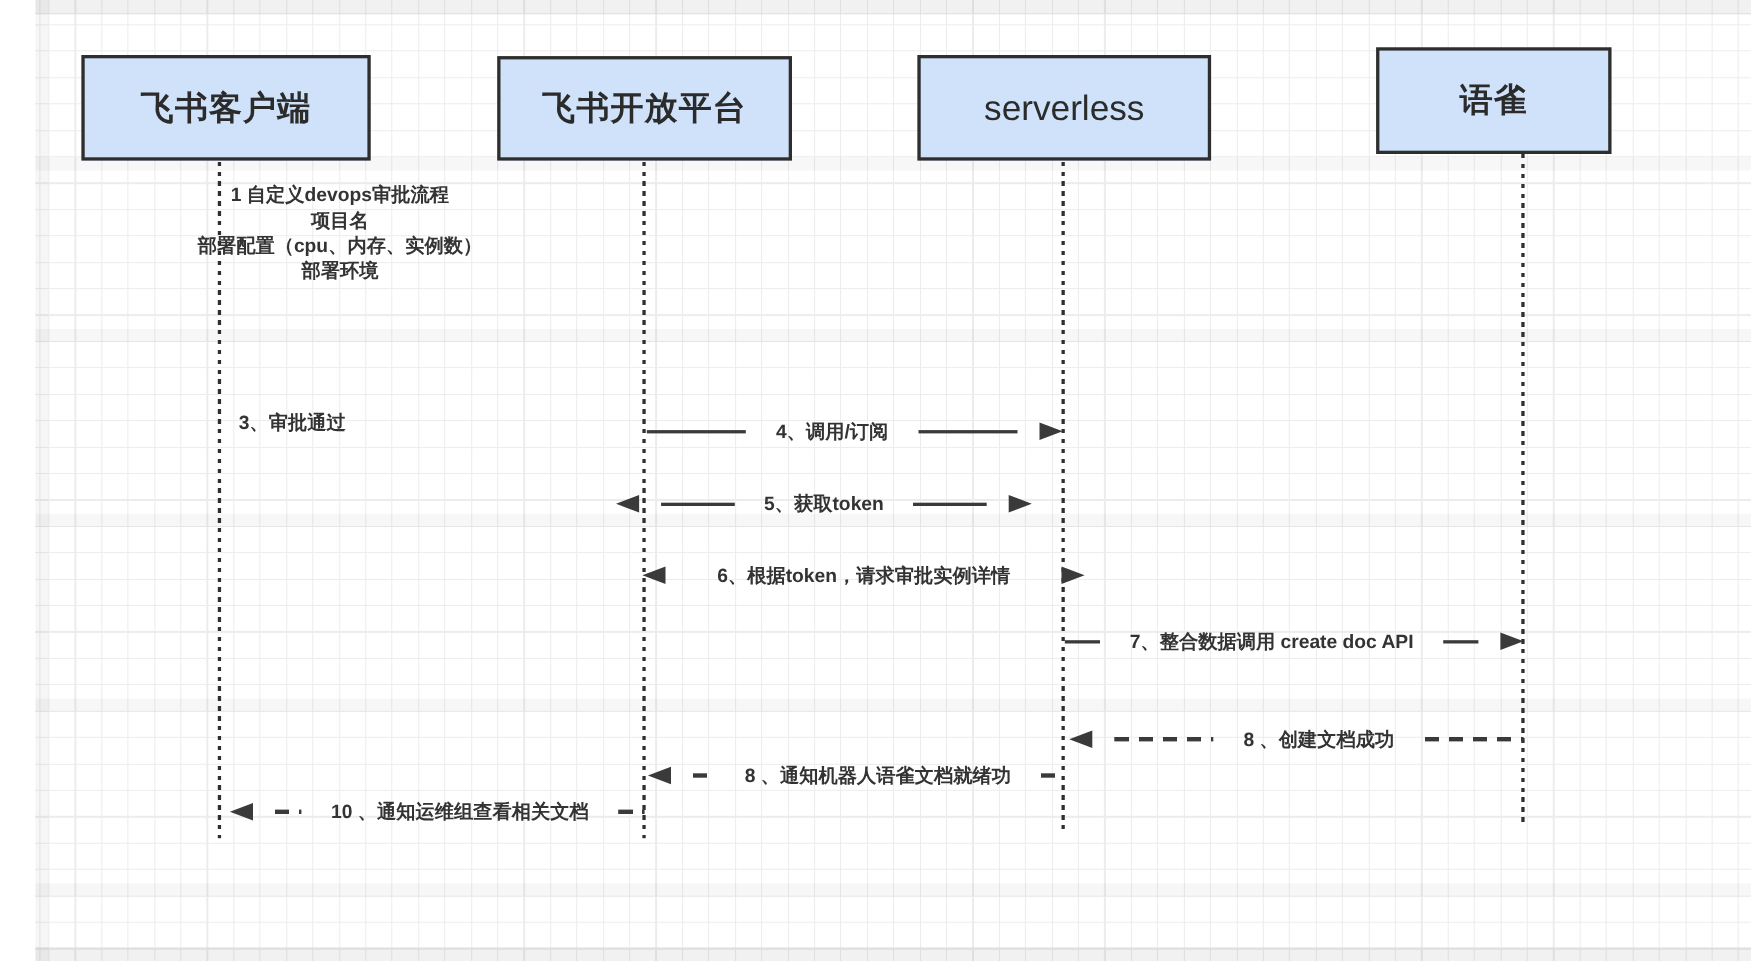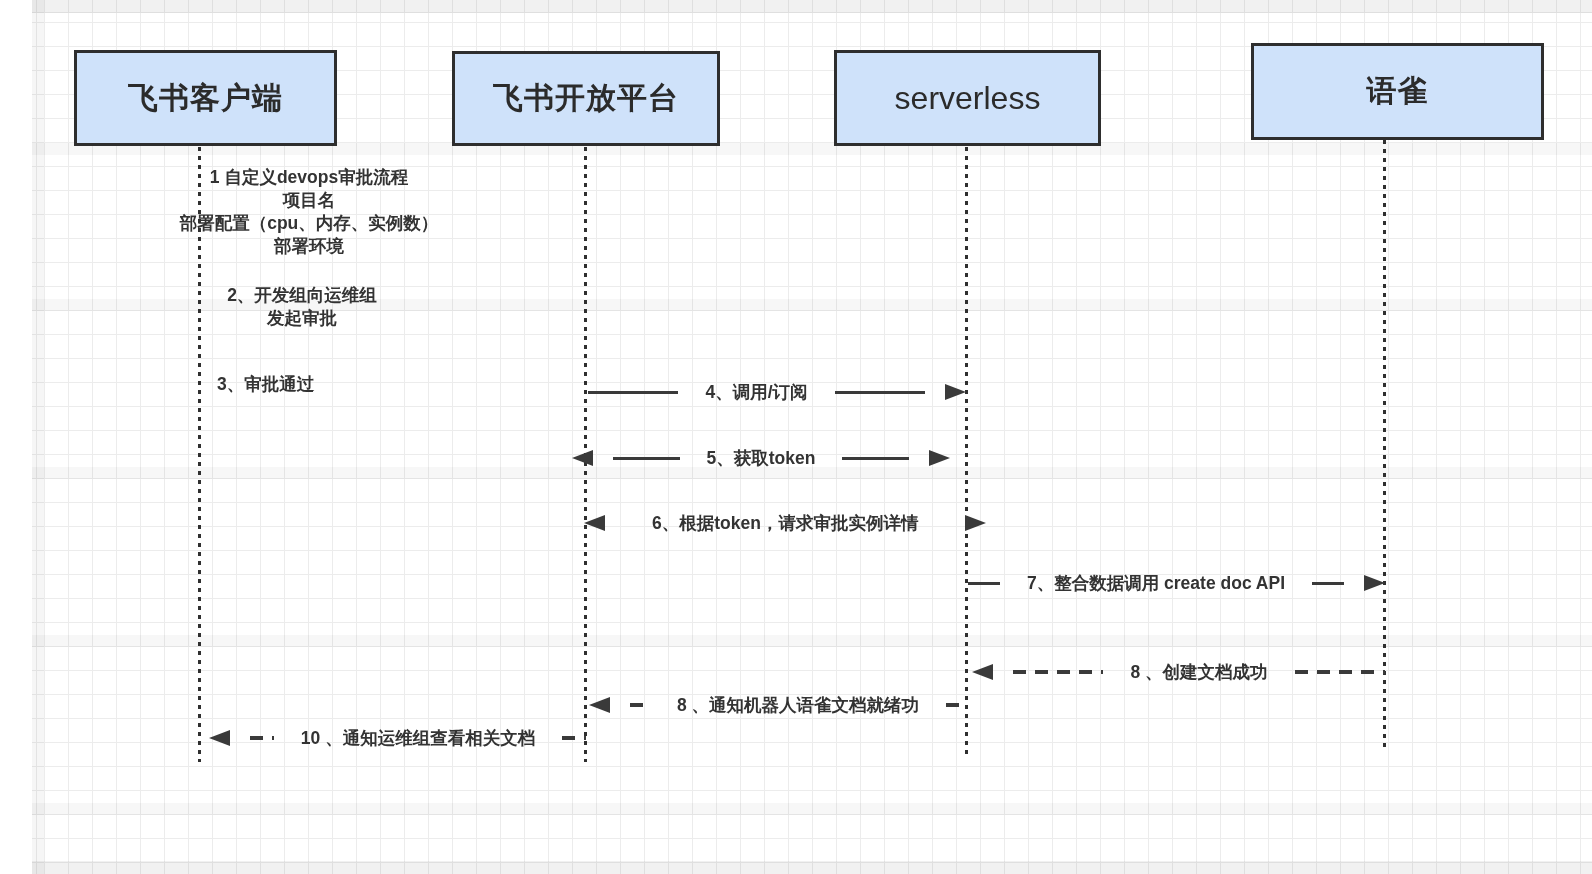--- a/index.html
+++ b/index.html
@@ -97,46 +97,42 @@
 
   <div class="actor" style="left:42px;top:50px;width:263px;height:96px">
     <span>飞书客户端</span>
   </div>
   <div class="actor" style="left:420px;top:51px;width:268px;height:95px">
     <span>飞书开放平台</span>
   </div>
   <div class="actor latin" style="left:802px;top:50px;width:267px;height:96px">
     <span>serverless</span>
   </div>
-  <div class="actor" style="left:1219px;top:43px;width:293px;height:97px">
+  <div class="actor" style="left:1219px;top:43px;width:214px;height:97px">
     <span>语雀</span>
   </div>
 
   <div class="note" style="left:117px;top:166px;width:320px">
     <div>1 自定义devops审批流程</div>
     <div>项目名</div>
     <div>部署配置（cpu、内存、实例数）</div>
     <div>部署环境</div>
-  </div>
-  <div class="note" style="left:170px;top:284px;width:200px">
-    <div>2、开发组向运维组</div>
-    <div>发起审批</div>
   </div>
   <div class="note left" style="left:185px;top:373px">
     <div>3、审批通过</div>
   </div>
 
   <div class="msg" style="left:556px;top:380px;width:378px">
     <span class="seg"></span>
     <span class="lbl">4、调用/订阅</span>
     <span class="seg"></span>
     <span class="head right"></span>
   </div>
 
-  <div class="msg" style="left:540px;top:446px;width:378px">
+  <div class="msg" style="left:528px;top:446px;width:378px">
     <span class="head left"></span>
     <span class="seg"></span>
     <span class="lbl">5、获取token</span>
     <span class="seg"></span>
     <span class="head right"></span>
   </div>
 
   <div class="msg" style="left:552px;top:511px;width:378px">
     <span class="head left"></span>
     <span class="seg"></span>

